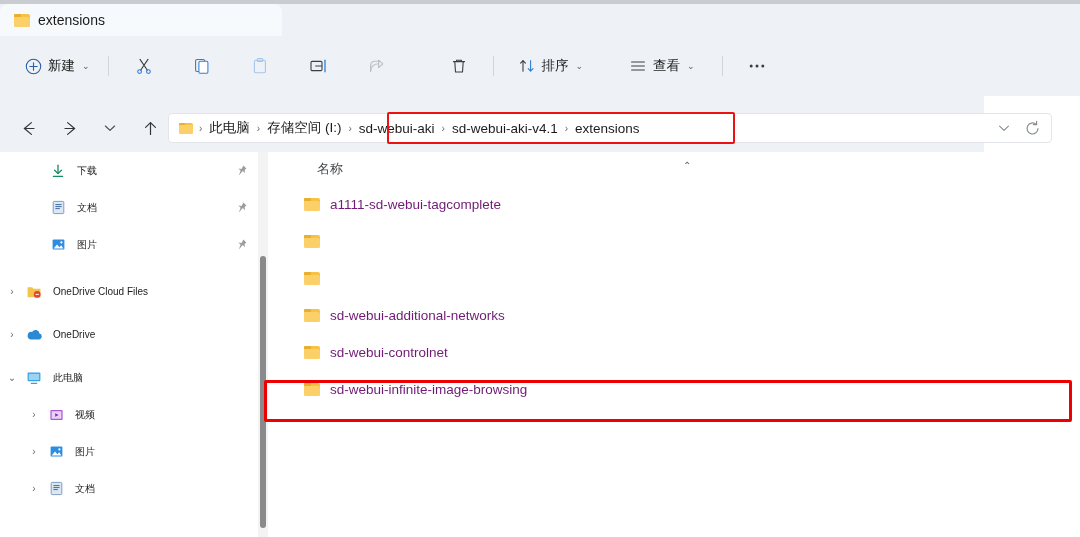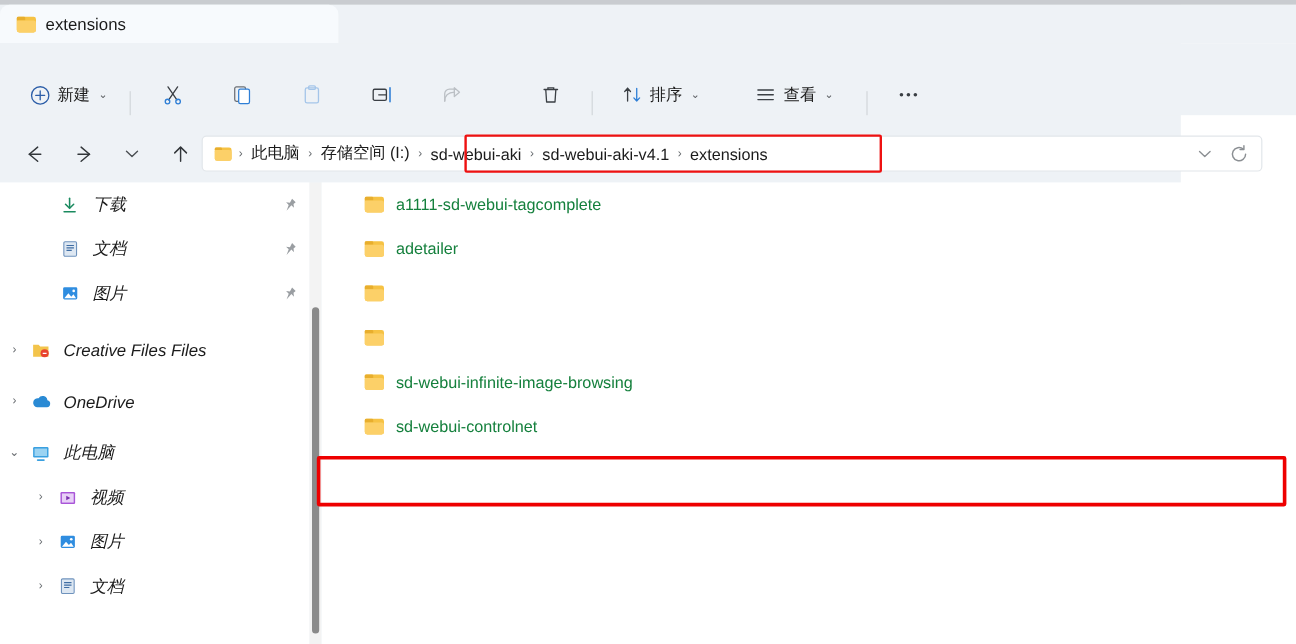--- a/index.html
+++ b/index.html
@@ -58,21 +58,21 @@
   }
   .folder.small { width: 14px; height: 11px; }
   .folder.small .back { width: 14px; height: 11px; }
   .folder.small .front { width: 14px; height: 8.5px; top: 2.6px; }
   .folder.small .tabtop { width: 6px; height: 2.6px; }
 
   
   .commandbar {
     position: absolute; top: 36px; left: 0; width: 1080px; height: 60px;
     background: #eef2f6;
-    display: flex; align-items: flex-end;
+    display: flex; align-items: center;
   }
   .cmd-btn {
     height: 34px; display: flex; align-items: center; gap: 6px;
     padding: 0 9px; border-radius: 4px; cursor: default;
     color: #1b1b1b; font-size: 13.5px;
     white-space: nowrap;
   }
   .cmd-sep {
     width: 1px; height: 20px; background: #d2d6da; margin: 0 9px;
   }
@@ -124,21 +124,21 @@
   }
   .side-chev {
     width: 24px; flex: 0 0 24px; display: flex; align-items: center;
     justify-content: center; font-size: 10px; color: #6a6e72;
   }
   .side-icon {
     width: 20px; flex: 0 0 20px; display: flex; align-items: center;
     justify-content: center;
   }
   .side-label {
-    margin-left: 9px; font-size: 14px; color: #1b1b1b; white-space: nowrap; font-style: italic;
+    margin-left: 9px; font-size: 10px; color: #1b1b1b; white-space: nowrap;
   }
   .pin { margin-left: auto; color: #9a9ea2; display: flex; align-items: center; }
   .indent-0 { padding-left: 24px; }
   .indent-1 { padding-left: 0px; }
   .indent-2 { padding-left: 22px; }
 
   .side-scroll {
     position: absolute; left: 258px; top: 152px;
     width: 10px; height: 385px; background: #f3f3f3;
   }
@@ -159,21 +159,21 @@
   .colhead-label { font-size: 13px; color: #44484c; }
   .sort-arrow {
     position: absolute; left: 415px; top: 8px;
     font-size: 10px; color: #5d6064;
   }
   .row {
     height: 37px; display: flex; align-items: center; padding-left: 36px;
     position: relative;
   }
   .row .name {
-    margin-left: 10px; font-size: 13.5px; color: #15803d; white-space: nowrap;
+    margin-left: 10px; font-size: 13.5px; color: #701a75; white-space: nowrap;
   }
   .row.selected {
     background: #cce4f7;
     margin-left: 6px; margin-right: 8px;
     padding-left: 30px;
     border-radius: 3px;
   }
 
   
   .anno-row {
@@ -429,21 +429,21 @@
 
     <div class="side-item indent-1">
       <span class="side-chev">›</span>
       <span class="side-icon">
         <svg width="16" height="15" viewBox="0 0 16 15">
           <path d="M1.6 3.2h4.6l1.3 1.6h6.9v8.4H1.6Z" fill="#f3c44b"></path>
           <circle cx="11.2" cy="10.4" r="3.4" fill="#e8432f"></circle>
           <path d="M9.6 10.4h3.2" stroke="#ffffff" stroke-width="1"></path>
         </svg>
       </span>
-      <span class="side-label">Creative Files Files</span>
+      <span class="side-label">OneDrive Cloud Files</span>
     </div>
 
     <div style="height:6px"></div>
 
     <div class="side-item indent-1">
       <span class="side-chev">›</span>
       <span class="side-icon">
         <svg width="17" height="13" viewBox="0 0 17 13">
           <path d="M4.8 11.4h8.4a3 3 0 0 0 .3-5.9 4 4 0 0 0-7.4-1.6 3.2 3.2 0 0 0-1.3 7.5Z" fill="#2a8ad4"></path>
         </svg>
@@ -500,72 +500,76 @@
       <span class="side-label">文档</span>
     </div>
   </div>
 
   <div class="side-scroll">
     <div class="thumb"></div>
   </div>
 
   <div class="filepane">
 
+    <div class="colhead">
+      <span class="colhead-label">名称</span>
+      <span class="sort-arrow">⌃</span>
+    </div>
 
     <div class="row">
       <span class="folder">
         <span class="back"></span>
           <span class="tabtop"></span>
           <span class="front"></span>
       </span>
       <span class="name">a1111-sd-webui-tagcomplete</span>
     </div>
 
+
     <div class="row">
       <span class="folder">
         <span class="back"></span>
           <span class="tabtop"></span>
           <span class="front"></span>
       </span>
-      <span class="name">adetailer</span>
-    </div>
+    </div>
+
 
     <div class="row">
       <span class="folder">
         <span class="back"></span>
           <span class="tabtop"></span>
           <span class="front"></span>
       </span>
     </div>
 
 
     <div class="row">
       <span class="folder">
         <span class="back"></span>
           <span class="tabtop"></span>
           <span class="front"></span>
       </span>
-    </div>
-
-
+      <span class="name">sd-webui-additional-networks</span>
+    </div>
 
     <div class="row">
       <span class="folder">
         <span class="back"></span>
           <span class="tabtop"></span>
           <span class="front"></span>
       </span>
+      <span class="name">sd-webui-controlnet</span>
+    </div>
+
+    <div class="row">
+      <span class="folder">
+        <span class="back"></span>
+          <span class="tabtop"></span>
+          <span class="front"></span>
+      </span>
       <span class="name">sd-webui-infinite-image-browsing</span>
     </div>
-
-    <div class="row">
-      <span class="folder">
-        <span class="back"></span>
-          <span class="tabtop"></span>
-          <span class="front"></span>
-      </span>
-      <span class="name">sd-webui-controlnet</span>
-    </div>
   </div>
 
   <div class="anno-row"></div>
 
 </div>
 
 </body></html>

